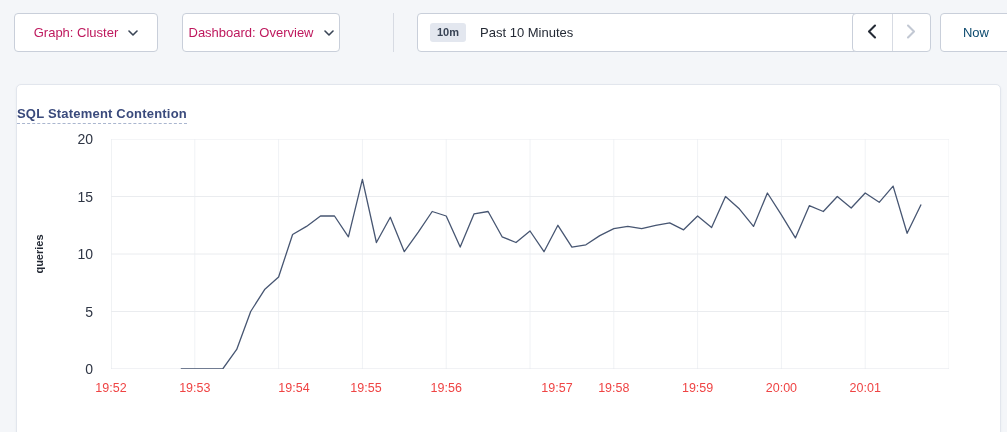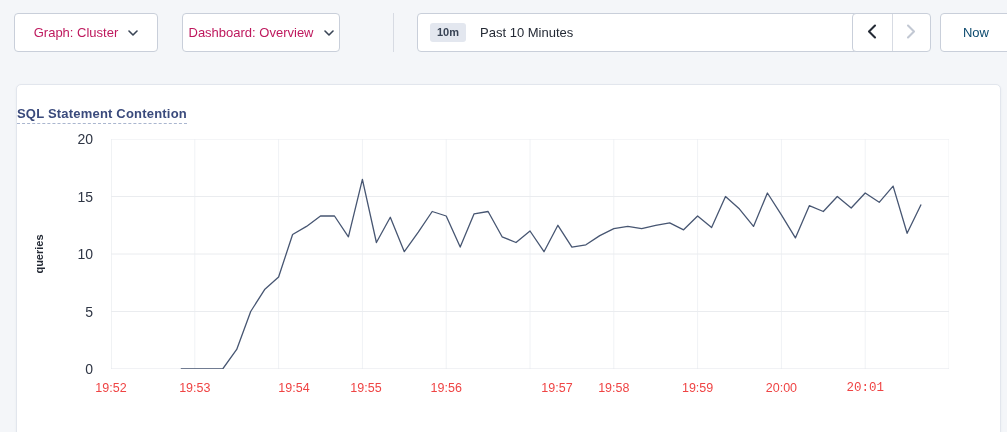--- a/index.html
+++ b/index.html
@@ -236,15 +236,15 @@
   <div class="xticks" id="xticks">
       <span style="left: 0px;">19:52</span>
       <span style="left: 83.8px;">19:53</span>
       <span style="left: 183px;">19:54</span>
       <span style="left: 255px;">19:55</span>
       <span style="left: 335.2px;">19:56</span>
       <span style="left: 419px; margin-left: 27px;">19:57</span>
       <span style="left: 502.8px;">19:58</span>
       <span style="left: 586.6px;">19:59</span>
       <span style="left: 670.4px;">20:00</span>
-      <span style="left: 754.2px; font-family: Liberation Mono, monospace;">20:01</span>
+      <span style="left: 754.2px;">20:01</span>
     </div>
 </div>
 
 </body></html>

